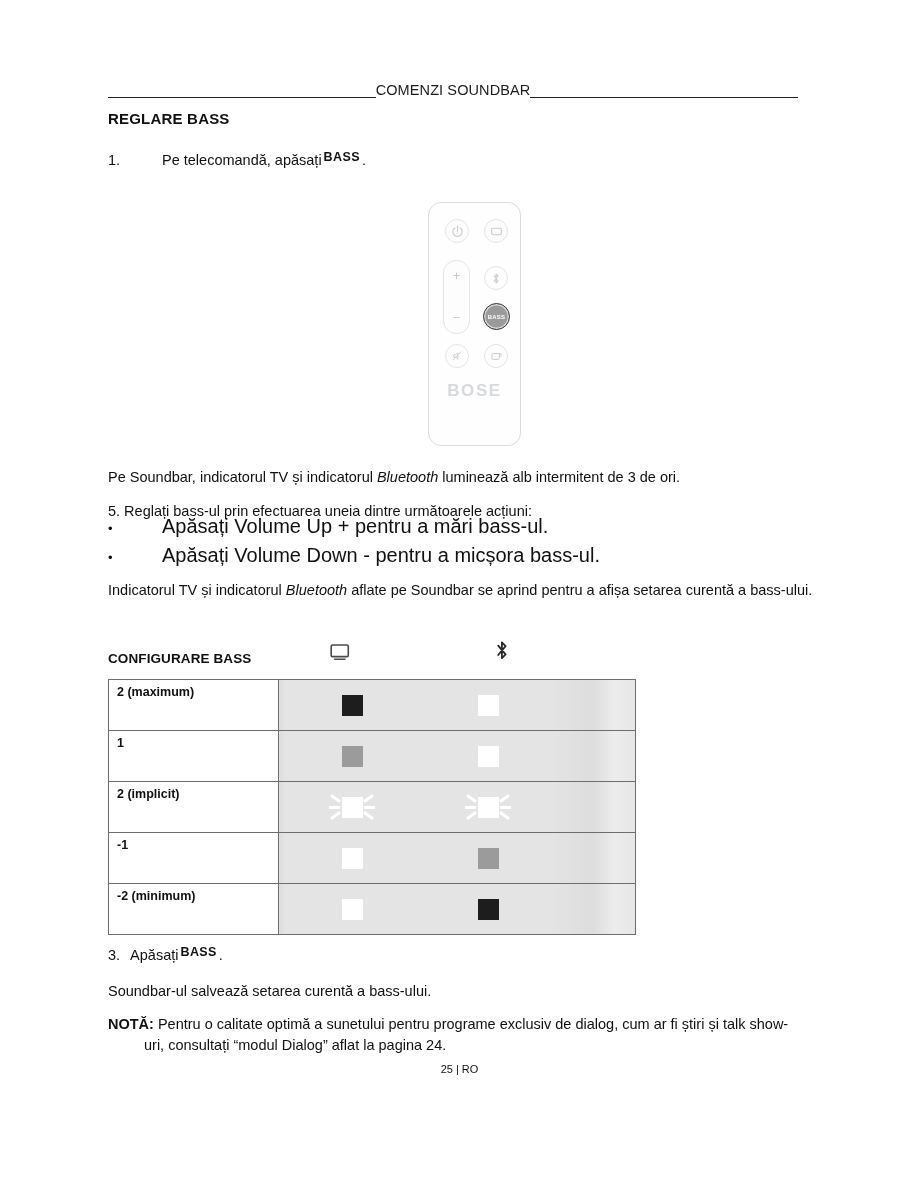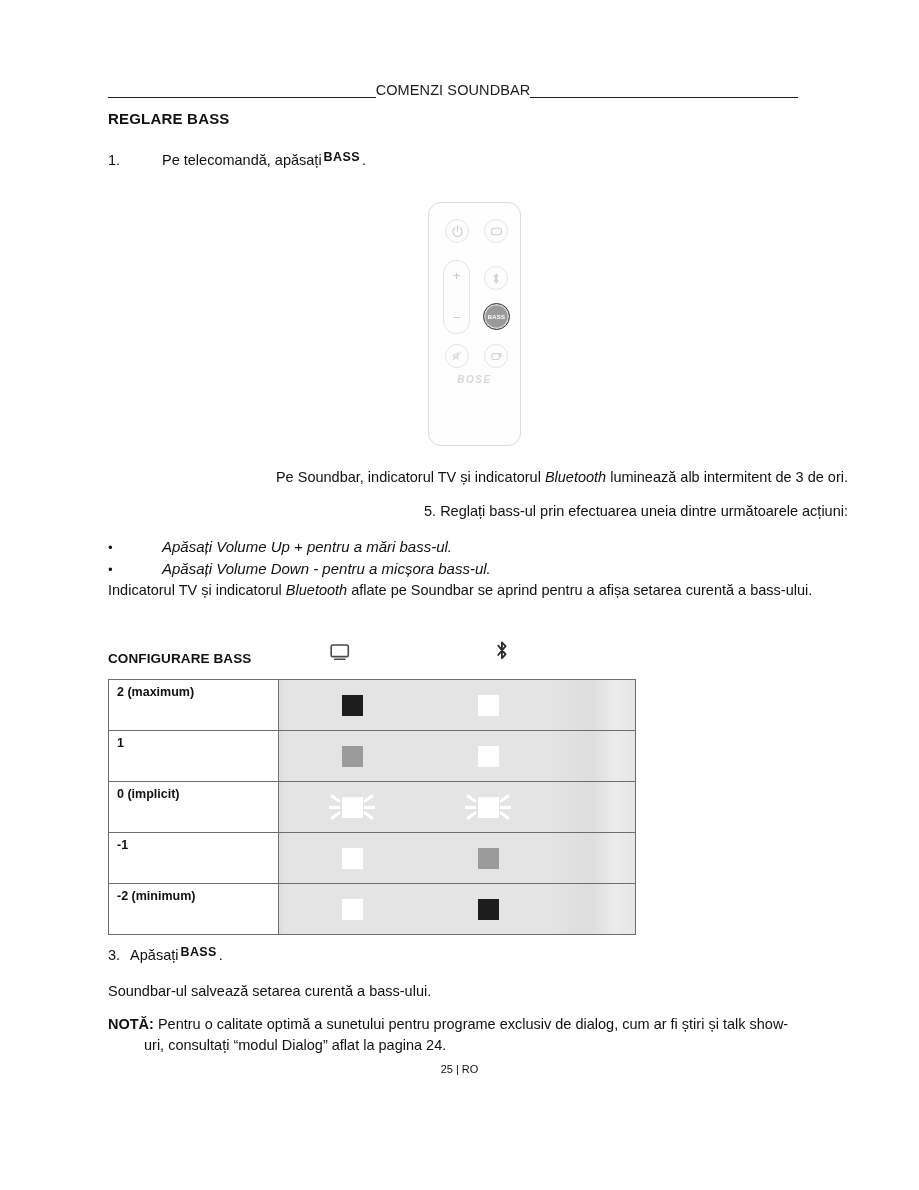--- a/index.html
+++ b/index.html
@@ -142,49 +142,46 @@
     line-height: 1;
     color: #c6c8cc;
   }
   .r-vol .plus  { top: 8px; }
   .r-vol .minus { bottom: 9px; }
 
   .bose-logo {
     position: absolute;
     left: 50%;
     transform: translateX(-50%);
-    bottom: 60px;
-    font-size: 10px;
+    bottom: 44px;
+    font-size: 17px;
     font-weight: bold;
-    font-style: italic;
     letter-spacing: 1.6px;
     color: #d7d9dc;
     font-family: "Liberation Sans", sans-serif;
   }
 
   
   .para {
     position: absolute;
     left: 108px;
     font-size: 14.5px;
     line-height: 1.42;
     color: #111;
-    text-align: right;
   }
   .p-flash  { top: 467px; width: 740px; }
   .p-step2  { top: 501px; width: 740px; }
 
   .bullets {
     position: absolute;
     left: 108px;
-    top: 536px;
+    top: 512px;
     width: 740px;
-    font-size: 15px;
+    font-size: 20px;
     line-height: 1.45;
-    font-style: italic;
   }
   .bullets .row { display: flex; }
   .bullets .dot { width: 54px; flex: 0 0 54px; }
   .bullets .dot::before { content: "\2022"; font-size: 13px; }
 
   .p-ind {
     position: absolute;
     left: 108px;
     top: 580px;
     width: 716px;
@@ -453,21 +450,21 @@
             <div class="slot slot-tv">
                 <span class="sq sq-gray"></span>
               </div>
             <div class="slot slot-bt">
                 <span class="sq sq-white"></span>
               </div>
           </div>
         </td>
       </tr>
       <tr>
-        <td class="lbl">0 (implicit)</td>
+        <td class="lbl">2 (implicit)</td>
         <td class="ind">
           <div class="ind-inner">
             <div class="slot slot-tv">
               <span class="flash">
                 <span class="ray ray-l"></span>
                   <span class="ray ray-r"></span>
                 <span class="ray ray-lu"></span>
                   <span class="ray ray-ld"></span>
                 <span class="ray ray-ru"></span>
                   <span class="ray ray-rd"></span>

